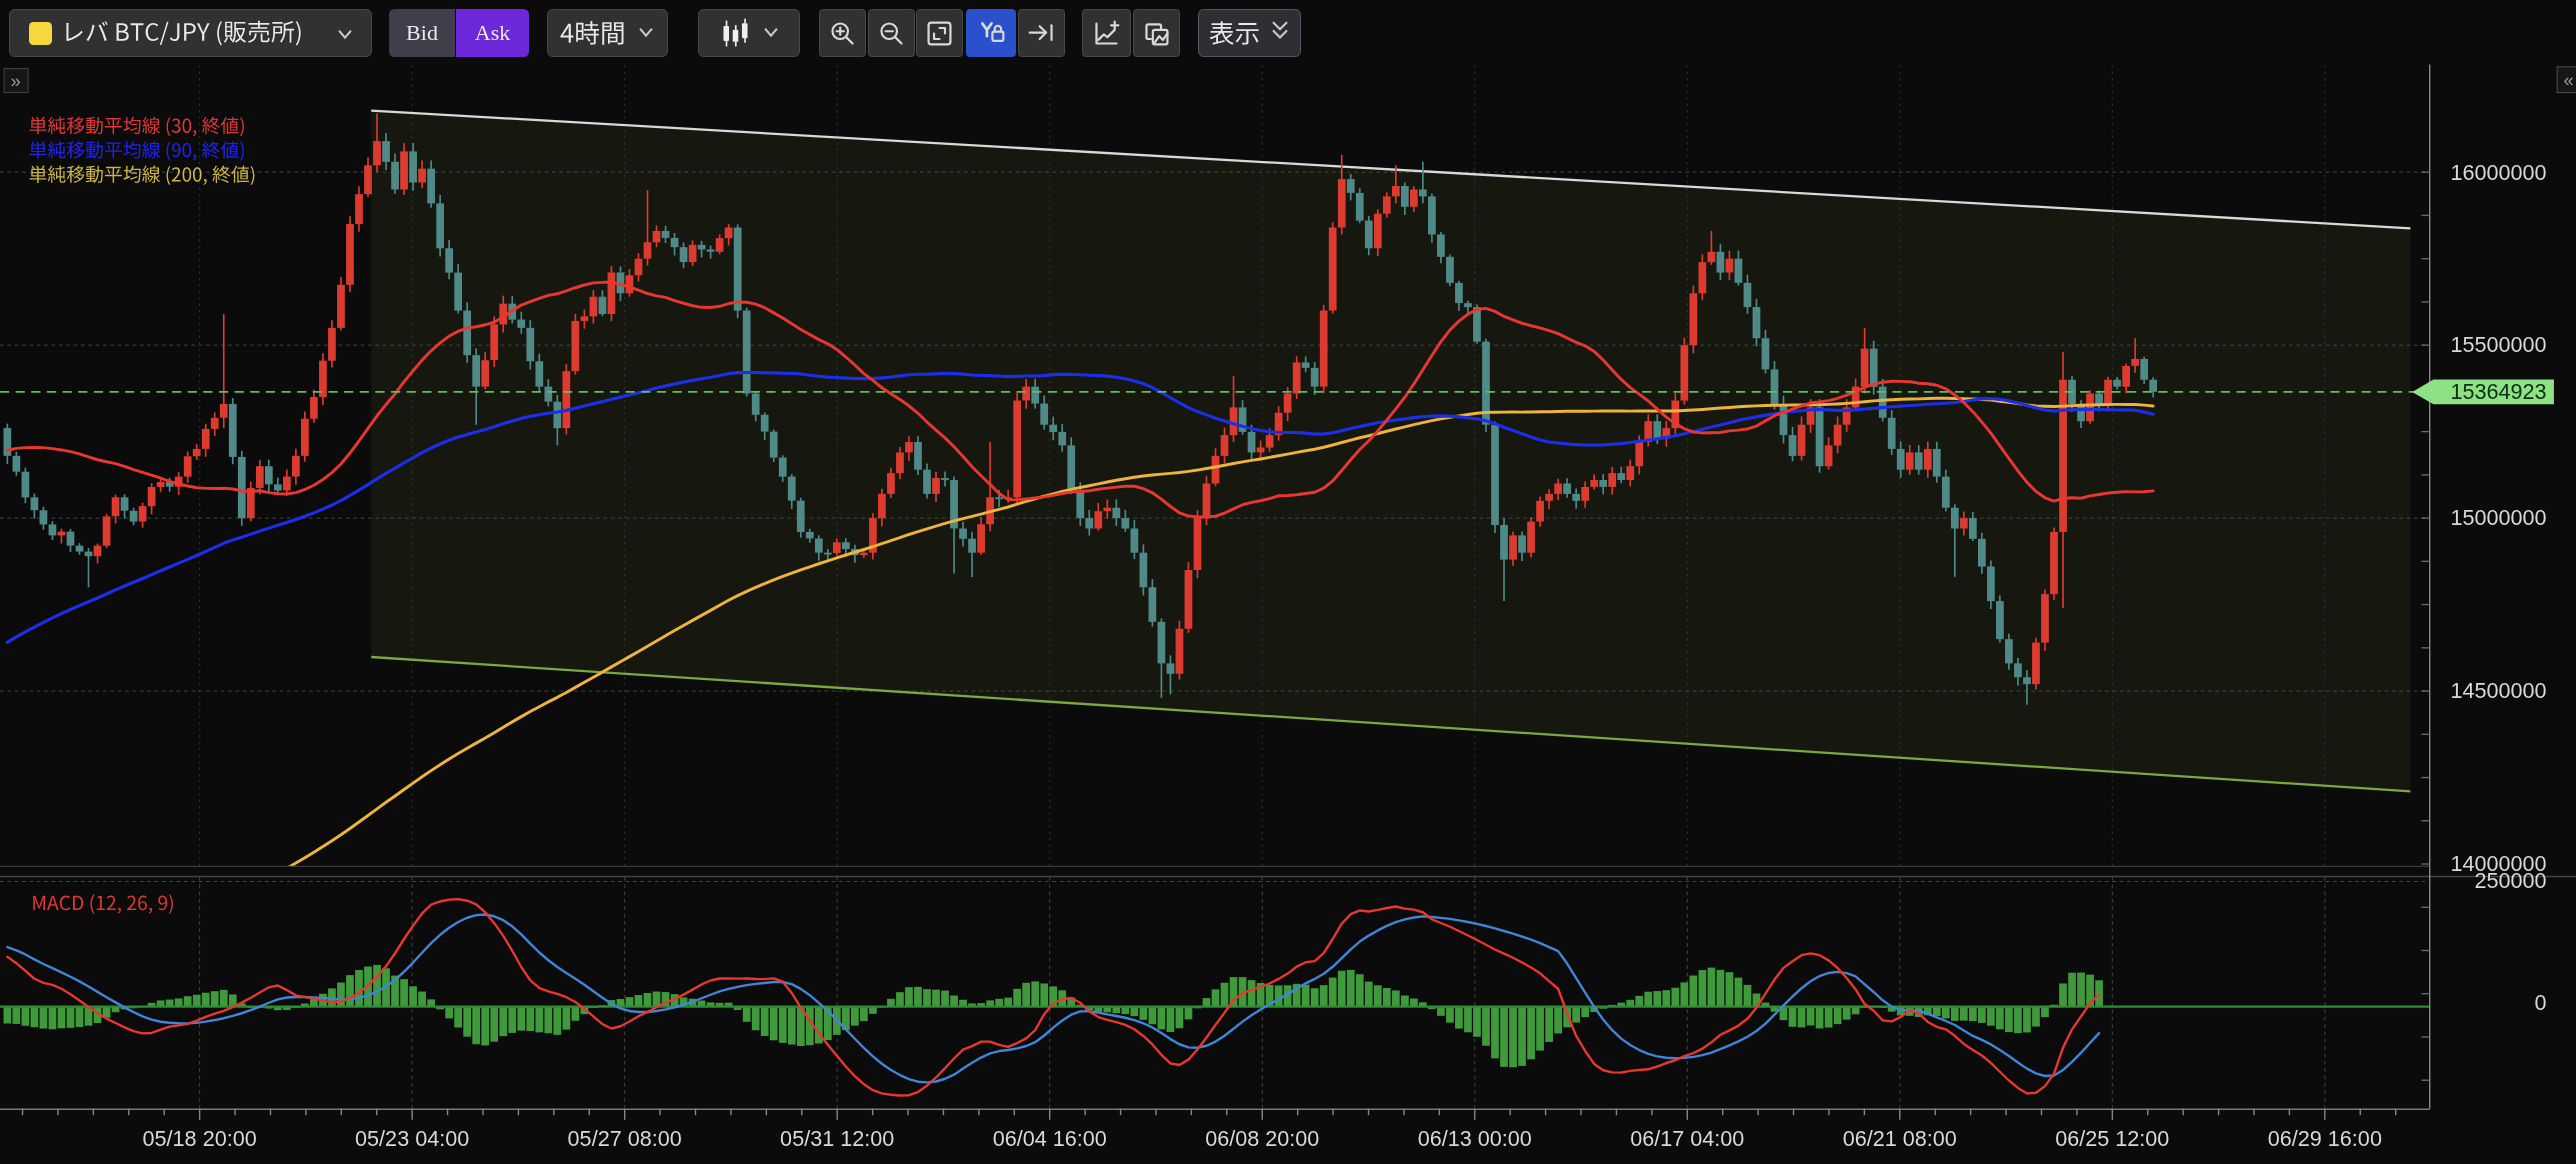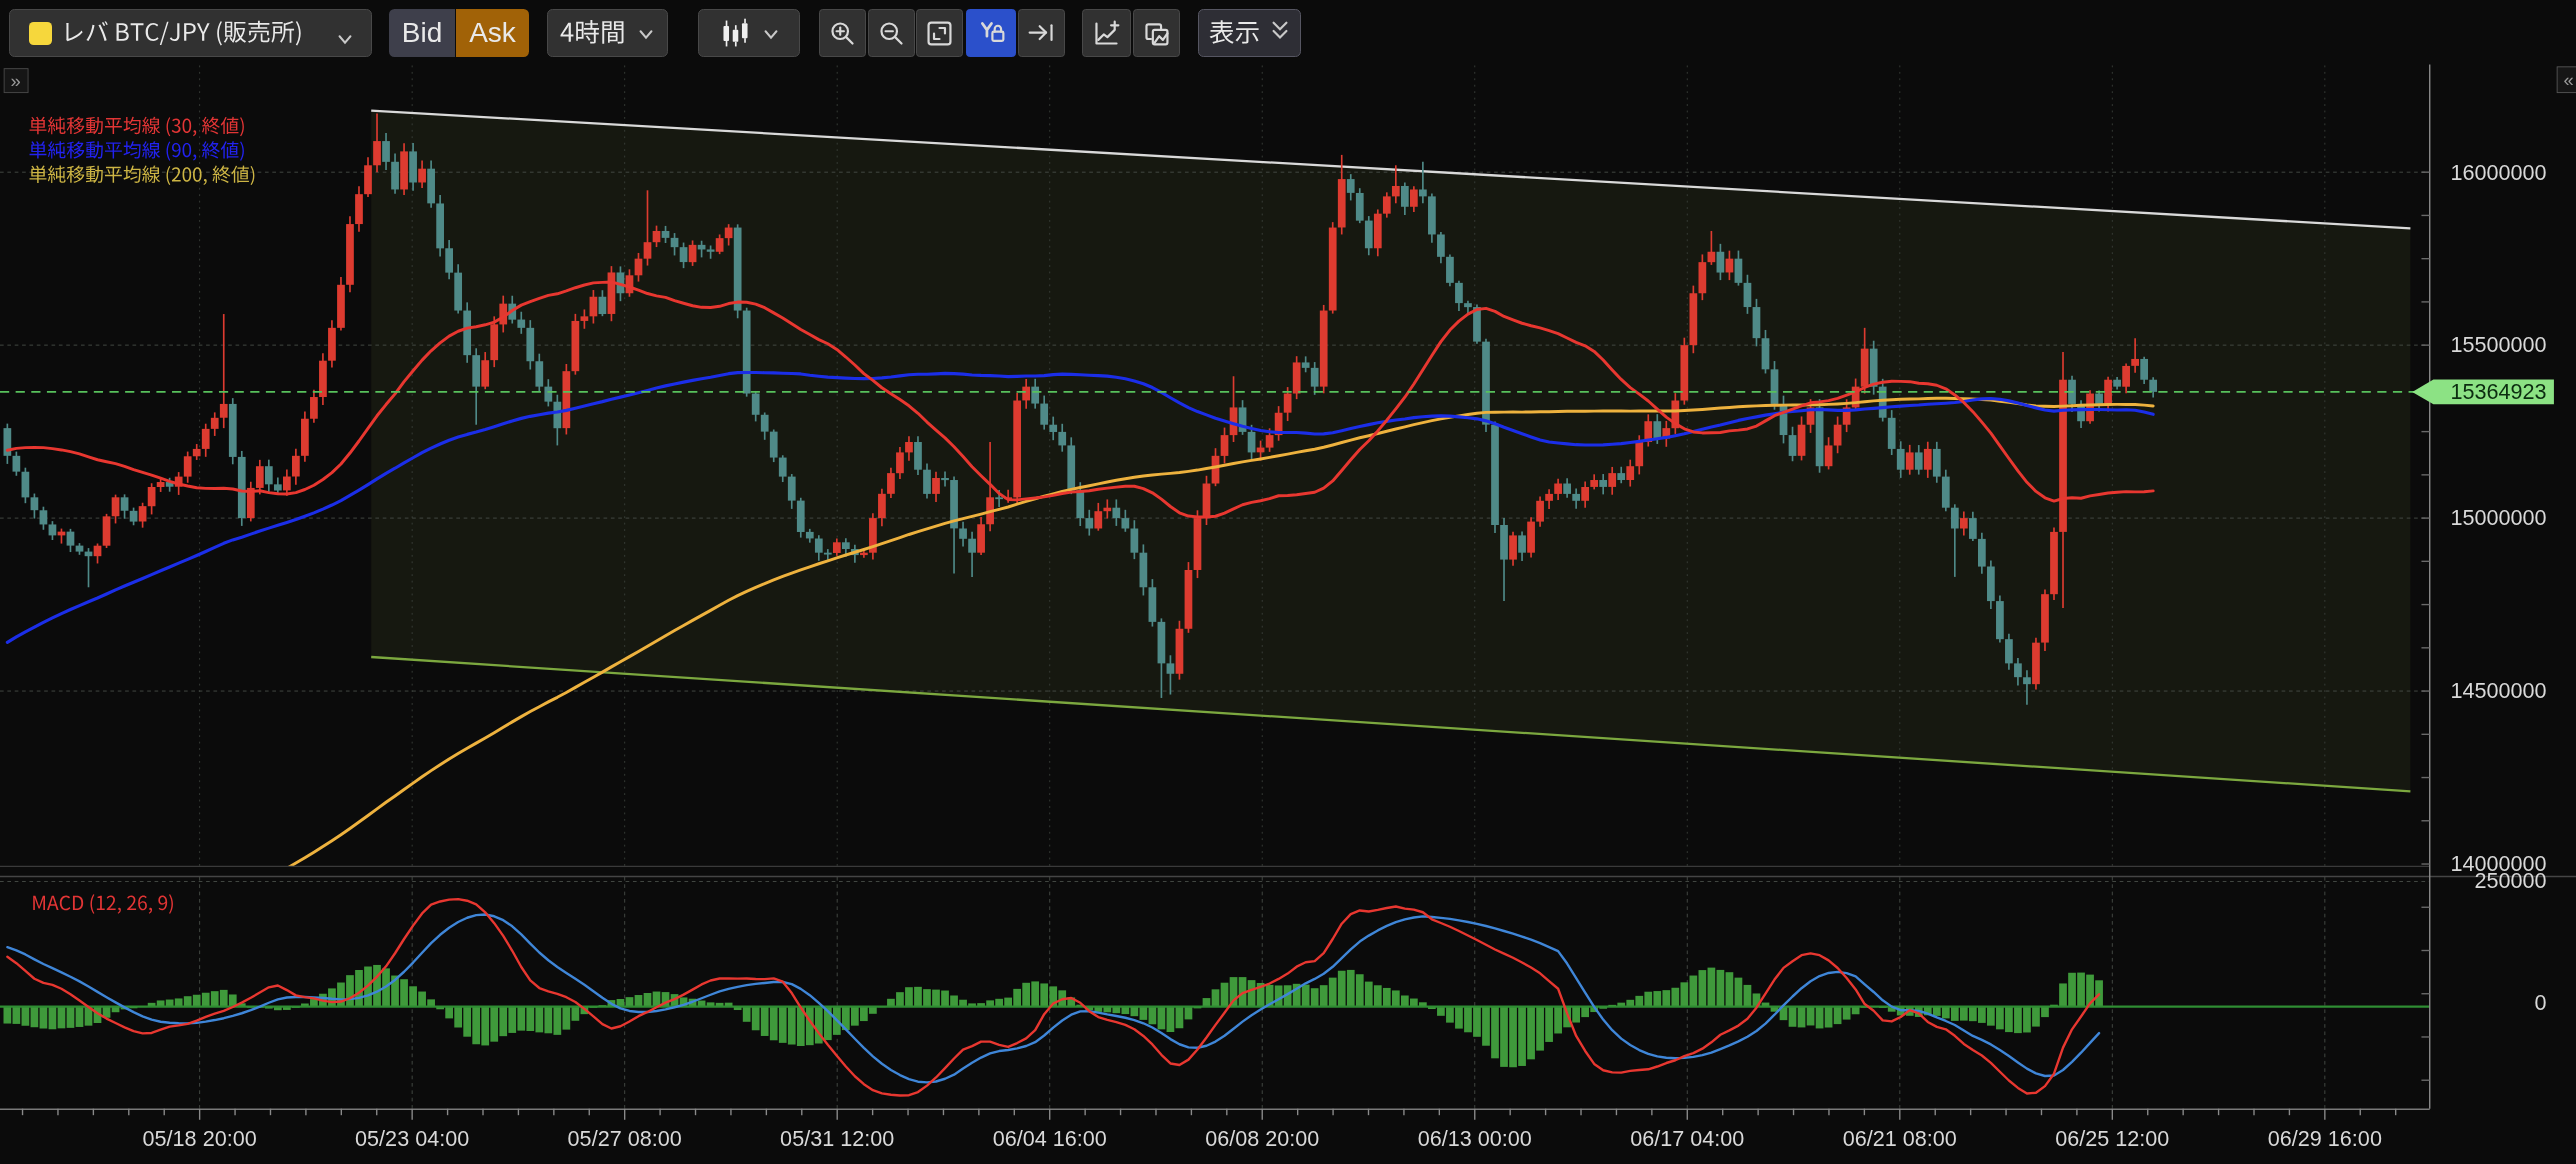--- a/index.html
+++ b/index.html
@@ -1,21 +1,21 @@
 <!DOCTYPE html>
 <html style="font-size:14.7px"><head><meta charset="utf-8">
 <style>
 * { margin:0; padding:0; box-sizing:border-box; }
 html,body { background:#0b0b0b; width:2576px; height:1165px; overflow:hidden;
   font-family:"Liberation Sans", sans-serif; }
 .wrap { position:relative; width:2576px; height:1165px; }
 svg.main { position:absolute; left:0; top:0; }
 .tb { position:absolute; left:0; top:0; width:2576px; height:64px; background:#0b0b0b; z-index:5; }
 .btn { position:absolute; top:9.2px; height:48px; background:#313131; border:0.9px solid #484848;
-  border-radius:5.5px; color:#e9e9e9; font-size:28px; display:flex; align-items:center; justify-content:center; }
+  border-radius:5.5px; color:#e9e9e9; font-size:22px; display:flex; align-items:center; justify-content:center;font-family:Liberation Serif, serif; }
 .btn.sq { width:47px; border-radius:3.7px; }
 .ysq { width:23px; height:23px; background:#f6d73c; border-radius:4.6px; margin-left:18.4px; display:inline-block; }
 </style></head>
 <body>
 <div class="wrap">
 <svg class="main" width="2576" height="1165" viewBox="0 0 2800 1266" font-family="Liberation Sans, sans-serif">
       <rect width="2800" height="1266" fill="#0b0b0b"></rect>
       <polygon points="403.5,120 2620,248 2620,860 403.5,714" fill="rgba(160,190,80,0.075)"></polygon>
       <g stroke="#3a3f3a" stroke-width="1" stroke-dasharray="2,5">
         <line x1="217" y1="71" x2="217" y2="941"></line>
@@ -918,21 +918,21 @@
  <div class="btn" style="left:9.2px;width:363px;justify-content:flex-start;">
    <span class="ysq"></span>
         <span style="margin-left:8.3px;margin-top:5.5px;"><svg width="244" height="37" viewBox="0 0 265 40">
             <path d="M6.8 28.2 8.3 29.5C8.7 29.2 9.1 29.1 9.4 29.0C15.8 27.1 21.2 23.9 24.6 19.7L23.4 17.9C20.2 22.1 14.2 25.5 9.2 26.8C9.2 25.4 9.2 14.5 9.2 12.0C9.2 11.3 9.3 10.3 9.4 9.7H6.8C6.9 10.2 7.0 11.3 7.0 12.0C7.0 14.5 7.0 25.3 7.0 26.9C7.0 27.4 7.0 27.8 6.8 28.2Z M46.9 8.7 45.5 9.3C46.2 10.3 47.1 11.9 47.6 12.9L49.0 12.3C48.5 11.2 47.5 9.7 46.9 8.7ZM49.8 7.7 48.4 8.3C49.1 9.3 50.0 10.7 50.5 11.9L51.9 11.2C51.4 10.3 50.5 8.6 49.8 7.7ZM32.7 21.2C31.8 23.4 30.3 26.1 28.7 28.2L30.9 29.2C32.3 27.1 33.7 24.4 34.7 22.0C35.8 19.4 36.7 15.5 37.1 13.9C37.2 13.3 37.4 12.6 37.5 12.0L35.2 11.5C34.9 14.5 33.8 18.5 32.7 21.2ZM45.5 20.2C46.6 23.0 47.7 26.5 48.4 29.1L50.7 28.4C50.0 26.0 48.7 22.1 47.6 19.5C46.5 16.7 44.8 13.1 43.8 11.3L41.7 12.0C42.8 13.9 44.4 17.5 45.5 20.2Z M61.4 29.0H67.5C71.8 29.0 74.7 27.2 74.7 23.4C74.7 20.8 73.1 19.3 70.9 18.9V18.7C72.7 18.2 73.6 16.5 73.6 14.6C73.6 11.2 70.9 9.9 67.1 9.9H61.4ZM63.8 18.0V11.8H66.8C69.8 11.8 71.3 12.7 71.3 14.9C71.3 16.9 70.0 18.0 66.7 18.0ZM63.8 27.1V19.9H67.2C70.5 19.9 72.4 21.0 72.4 23.3C72.4 25.9 70.4 27.1 67.2 27.1Z M82.5 29.0H84.9V12.0H90.7V9.9H76.7V12.0H82.5Z M101.3 29.3C103.8 29.3 105.6 28.4 107.1 26.6L105.8 25.1C104.6 26.4 103.2 27.2 101.4 27.2C97.7 27.2 95.5 24.2 95.5 19.4C95.5 14.6 97.9 11.7 101.5 11.7C103.1 11.7 104.4 12.4 105.4 13.5L106.7 11.9C105.6 10.7 103.8 9.6 101.4 9.6C96.6 9.6 93.0 13.3 93.0 19.5C93.0 25.7 96.5 29.3 101.3 29.3Z M108.4 33.7H110.1L117.9 8.4H116.2Z M124.4 29.3C128.1 29.3 129.7 26.7 129.7 23.4V9.9H127.3V23.2C127.3 26.1 126.2 27.2 124.2 27.2C122.8 27.2 121.7 26.6 120.9 25.1L119.2 26.3C120.3 28.3 122.0 29.3 124.4 29.3Z M134.8 29.0H137.2V21.4H140.3C144.5 21.4 147.4 19.6 147.4 15.5C147.4 11.4 144.5 9.9 140.2 9.9H134.8ZM137.2 19.5V11.9H139.9C143.3 11.9 145.0 12.8 145.0 15.5C145.0 18.3 143.4 19.5 140.0 19.5Z M154.3 29.0H156.7V21.6L162.5 9.9H160.0L157.5 15.3C156.9 16.7 156.3 18.1 155.6 19.5H155.5C154.8 18.1 154.2 16.7 153.6 15.3L151.2 9.9H148.6L154.3 21.6Z M174.5 34.1 175.9 33.4C173.7 29.8 172.6 25.3 172.6 20.9C172.6 16.5 173.7 12.1 175.9 8.4L174.5 7.7C172.1 11.6 170.7 15.8 170.7 20.9C170.7 26.0 172.1 30.2 174.5 34.1Z M180.6 25.1C180.1 26.9 179.1 28.8 177.9 30.0C178.3 30.3 179.1 30.8 179.4 31.1C180.7 29.8 181.8 27.6 182.5 25.5ZM184.0 25.7C184.7 26.8 185.5 28.2 185.9 29.2L187.5 28.3C187.1 27.4 186.3 26.1 185.5 25.0ZM181.0 14.6H185.3V18.0H181.0ZM181.0 19.5H185.3V22.9H181.0ZM181.0 9.8H185.3V13.1H181.0ZM179.3 8.2V24.5H187.1V8.2ZM189.3 8.5V17.9C189.3 21.7 189.1 26.6 186.7 30.1C187.2 30.3 188.0 30.8 188.3 31.2C190.8 27.5 191.1 22.0 191.1 17.9V16.8H191.3C192.0 20.3 193.2 23.3 194.8 25.8C193.4 27.4 191.7 28.7 189.9 29.5C190.3 29.8 190.8 30.6 191.0 31.1C192.9 30.2 194.5 28.9 196.0 27.3C197.4 28.9 199.0 30.2 200.9 31.1C201.2 30.6 201.8 29.9 202.2 29.6C200.2 28.7 198.5 27.5 197.1 25.8C199.0 23.2 200.3 19.8 201.0 15.3L199.8 15.0L199.5 15.1H191.1V10.3H201.4V8.5ZM196.0 24.2C194.6 22.2 193.7 19.6 193.0 16.8H198.9C198.3 19.8 197.3 22.2 196.0 24.2Z M205.4 18.0V23.0H207.3V19.8H224.8V23.0H226.7V18.0ZM218.0 21.1V28.0C218.0 30.0 218.6 30.6 221.0 30.6C221.5 30.6 224.3 30.6 224.8 30.6C226.8 30.6 227.4 29.7 227.6 26.2C227.1 26.1 226.3 25.8 225.8 25.4C225.7 28.4 225.6 28.8 224.6 28.8C224.0 28.8 221.7 28.8 221.2 28.8C220.1 28.8 219.9 28.7 219.9 28.0V21.1ZM211.6 21.1C211.2 25.6 210.2 28.1 204.2 29.4C204.6 29.8 205.1 30.6 205.3 31.1C211.8 29.5 213.2 26.4 213.6 21.1ZM215.0 7.2V9.7H204.7V11.5H215.0V14.2H207.2V15.9H225.1V14.2H217.0V11.5H227.4V9.7H217.0V7.2Z M230.6 8.6V10.4H241.9V8.6ZM251.9 7.5C250.2 8.4 247.3 9.4 244.5 10.1L243.0 9.7V16.6C243.0 20.7 242.6 25.9 239.0 29.7C239.4 29.9 240.1 30.6 240.4 31.0C243.9 27.2 244.8 22.0 244.9 17.9H249.4V31.1H251.3V17.9H254.2V16.0H244.9V11.8C247.9 11.1 251.3 10.1 253.6 8.9ZM231.6 13.1V20.1C231.6 23.1 231.4 27.1 229.6 29.9C230.0 30.1 230.8 30.8 231.1 31.1C232.9 28.4 233.4 24.4 233.4 21.2H241.2V13.1ZM233.5 14.9H239.3V19.5H233.5Z M257.6 34.1C260.0 30.2 261.4 26.0 261.4 20.9C261.4 15.8 260.0 11.6 257.6 7.7L256.1 8.4C258.4 12.1 259.5 16.5 259.5 20.9C259.5 25.3 258.4 29.8 256.1 33.4Z" fill="#e9e9e9"></path>
           </svg></span>
    <span style="position:absolute;right:16.6px;top:14px;"><svg width="20" height="20" viewBox="0 0 22 22" fill="none" stroke="#c9c9c9" stroke-width="2.2" stroke-linecap="round">
             <polyline points="5,8 11,15 17,8"></polyline>
           </svg></span>
  </div>
  <div class="btn" style="left:389px;width:66px;background:#3e3f4b;border:none;border-radius:5.5px 0 0 5.5px;">Bid</div>
- <div class="btn" style="left:456px;width:73px;background:#a16207;border:none;border-radius:0 5.5px 5.5px 0;">Ask</div>
+ <div class="btn" style="left:456px;width:73px;background:#6d28d9;border:none;border-radius:0 5.5px 5.5px 0;">Ask</div>
  <div class="btn" style="left:547px;width:121px;">
         <span style="margin-top:6.4px;"><svg width="68" height="39" viewBox="0 0 74 42">
             <path d="M10.5 31.0H12.9V25.3H15.7V23.3H12.9V10.5H10.1L1.6 23.7V25.3H10.5ZM10.5 23.3H4.2L8.9 16.3C9.5 15.3 10.0 14.3 10.5 13.3H10.7C10.6 14.3 10.5 16.0 10.5 17.0Z M29.0 25.1C30.4 26.6 31.9 28.7 32.6 30.1L34.3 29.0C33.7 27.6 32.1 25.6 30.7 24.2ZM34.2 7.5V10.8H28.3V12.7H34.2V16.2H27.2V18.1H37.9V21.3H27.3V23.2H37.9V30.7C37.9 31.1 37.8 31.3 37.3 31.3C36.9 31.3 35.3 31.3 33.6 31.2C33.9 31.8 34.2 32.7 34.3 33.2C36.5 33.2 37.9 33.2 38.8 32.8C39.7 32.5 40.0 32.0 40.0 30.7V23.2H43.3V21.3H40.0V18.1H43.5V16.2H36.3V12.7H42.4V10.8H36.3V7.5ZM24.7 19.4V25.8H20.6V19.4ZM24.7 17.4H20.6V11.2H24.7ZM18.7 9.3V30.0H20.6V27.7H26.7V9.3Z M61.8 26.3V29.0H55.2V26.3ZM61.8 24.6H55.2V22.1H61.8ZM53.3 20.4V32.1H55.2V30.6H63.7V20.4ZM55.3 14.2V16.7H49.2V14.2ZM55.3 12.7H49.2V10.3H55.3ZM68.1 14.2V16.7H61.8V14.2ZM68.1 12.7H61.8V10.3H68.1ZM69.1 8.7H59.8V18.3H68.1V30.4C68.1 30.9 67.9 31.1 67.4 31.1C66.9 31.1 65.2 31.1 63.5 31.1C63.8 31.7 64.1 32.7 64.2 33.2C66.5 33.2 68.1 33.2 69.0 32.8C69.9 32.5 70.2 31.8 70.2 30.5V8.7ZM47.1 8.7V33.3H49.2V18.3H57.2V8.7Z" fill="#e9e9e9"></path>
           </svg></span>
         <span style="margin-left:9.2px;margin-top:3.7px;"><svg width="20" height="20" viewBox="0 0 22 22" fill="none" stroke="#c9c9c9" stroke-width="2.2" stroke-linecap="round">
             <polyline points="5,8 11,15 17,8"></polyline>
           </svg></span>
       </div>
  <div class="btn" style="left:698px;width:102px;">
         <svg width="37" height="37" viewBox="0 0 40 40" fill="#efefef">

